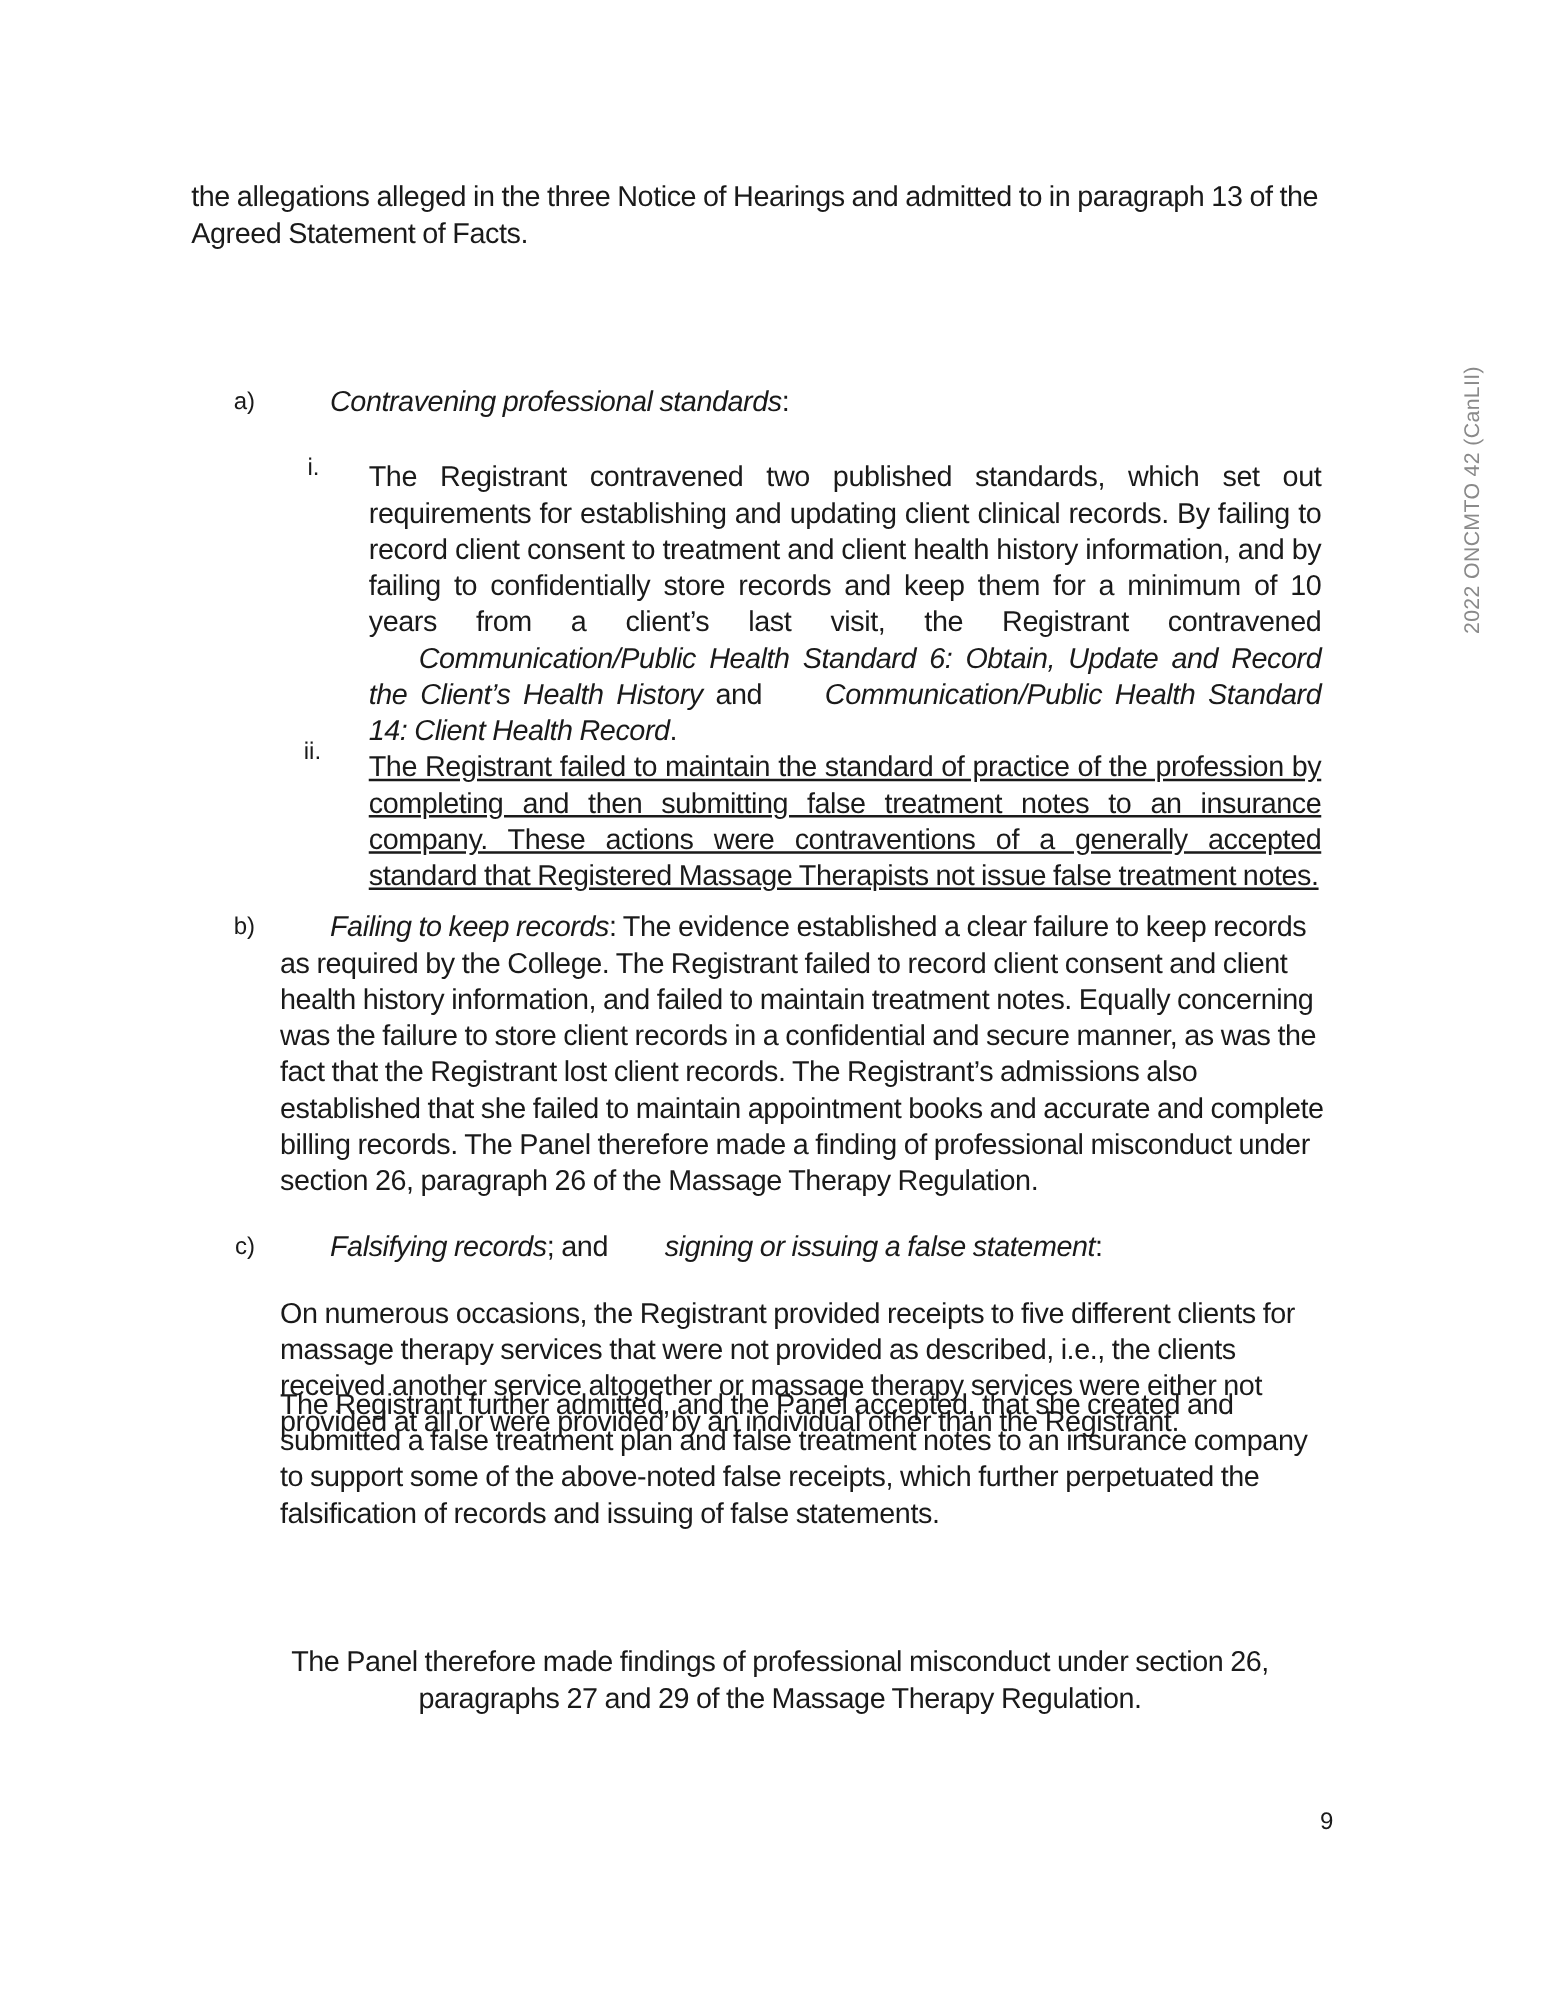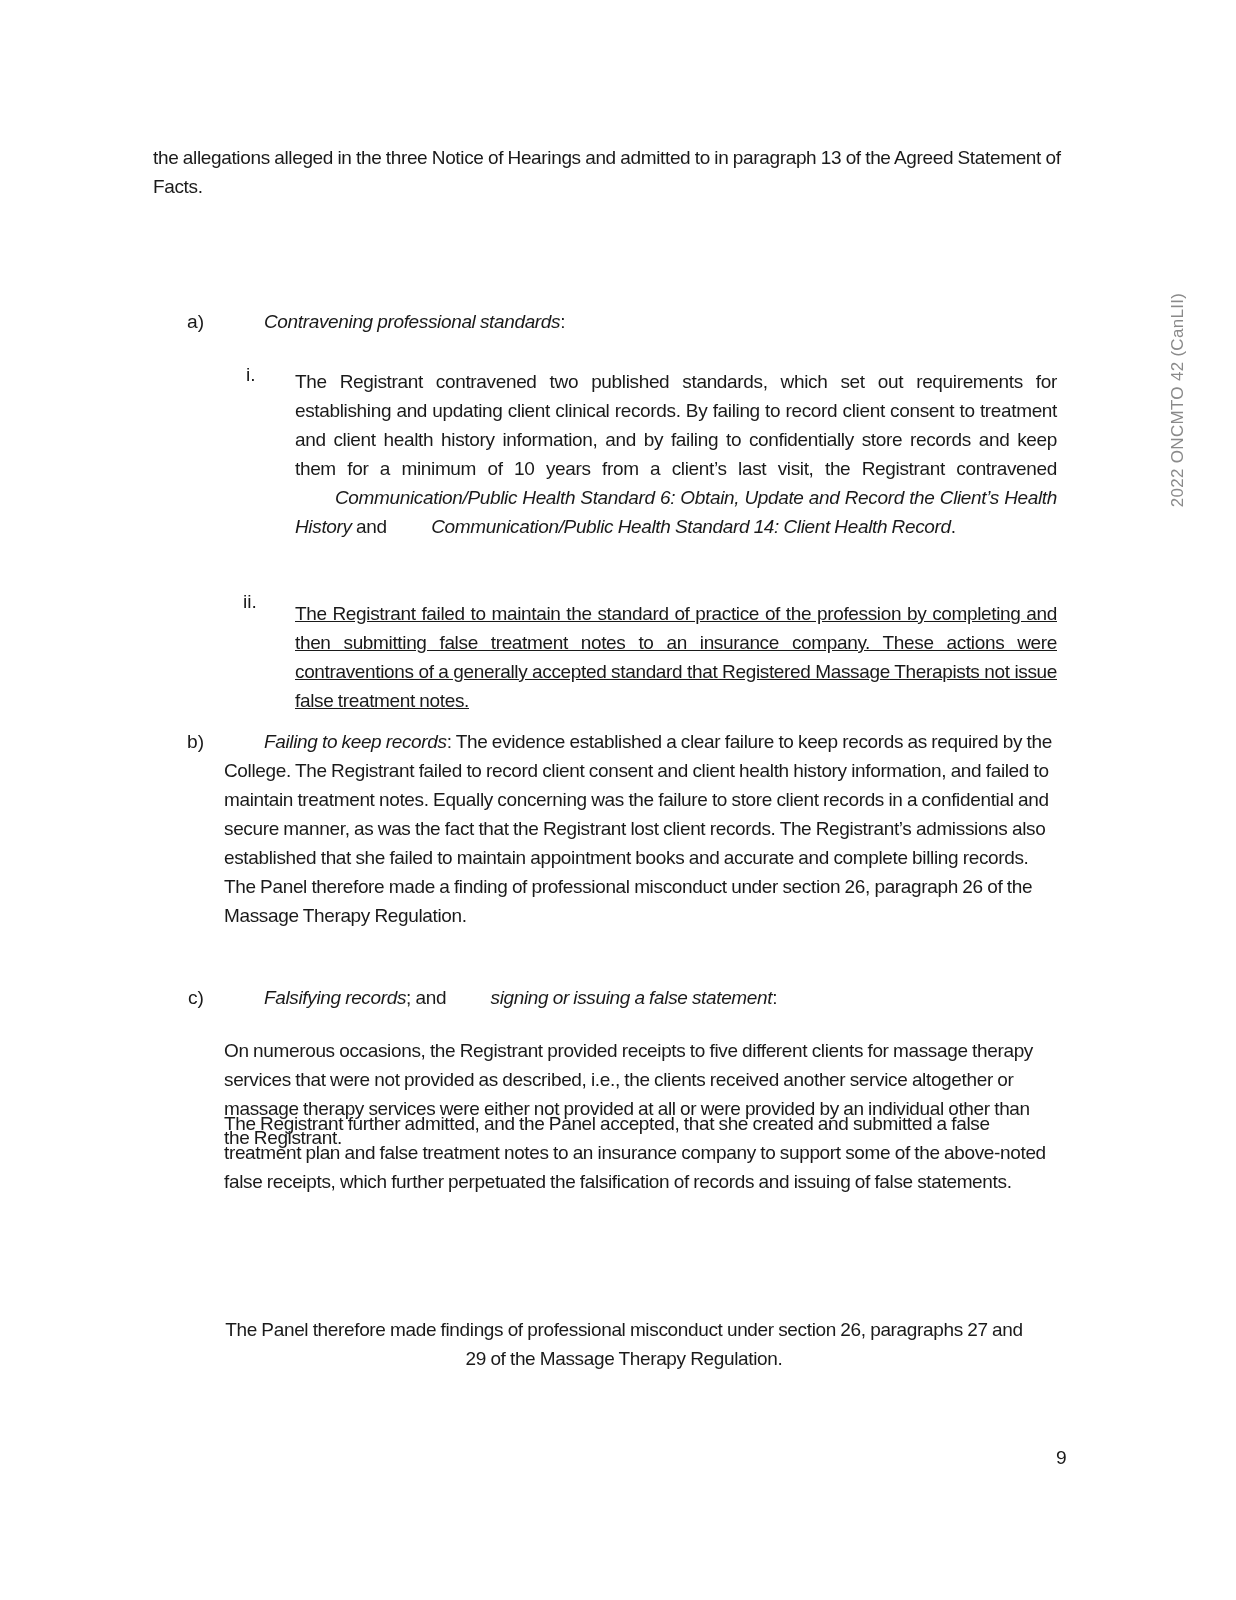--- a/index.html
+++ b/index.html
@@ -2,21 +2,21 @@
 <html><head>
 <meta charset="utf-8">
 <style>
   html, body { margin: 0; padding: 0; background: #ffffff; }
   body {
     width: 1236px; height: 1600px; position: relative; overflow: hidden;
     font-family: "Liberation Sans", sans-serif; color: #1a1a1a;
   }
   .page { position: absolute; left: 0; top: 0; width: 1236px; height: 1600px; background: #fff; }
   .txt {
-    position: absolute; font-size: 19px; line-height: 29px;
+    position: absolute; font-size: 23px; line-height: 29px;
     letter-spacing: -0.35px; word-spacing: -0.5px;
   }
   .just { text-align: justify; text-align-last: left; }
   .lbl { position: absolute; font-size: 19.2px; line-height: 29px; }
   em { font-style: italic; margin-left: 40px; }
   .p1 { left: 153px; top: 143px; width: 910px; }
   .p2 { left: 153px; top: 226px; width: 880px; }
   .la { left: 187px; top: 307px; }
   .ta { left: 224px; top: 307px; }
   .li { left: 246px; top: 360px; }

